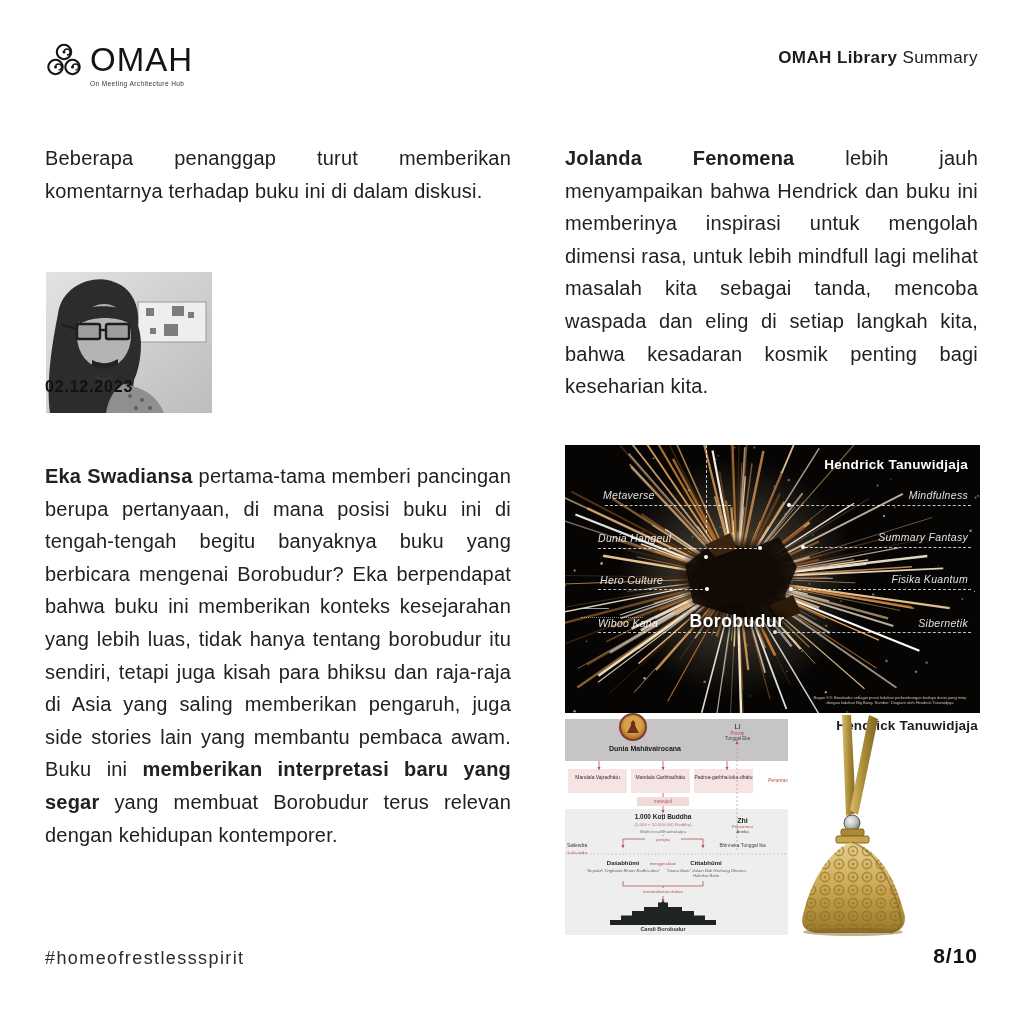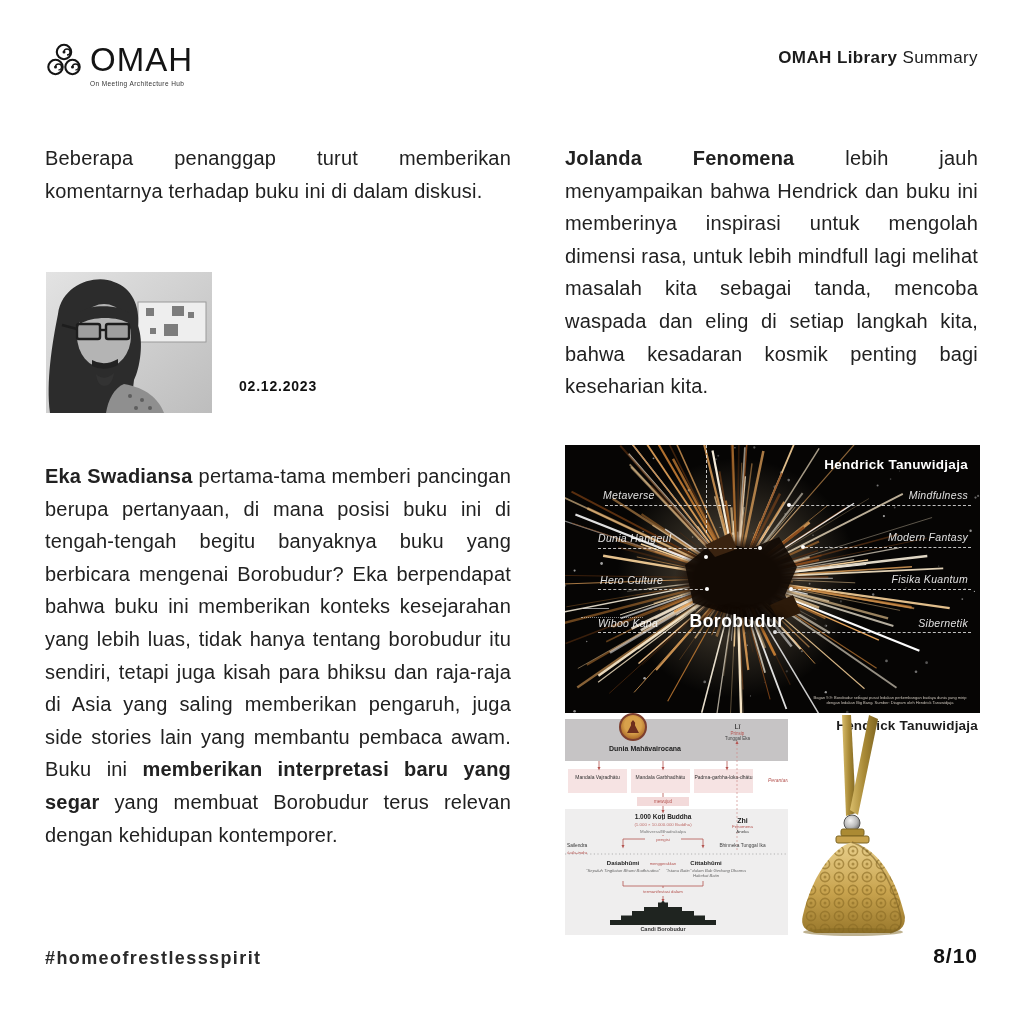--- a/index.html
+++ b/index.html
@@ -10,21 +10,21 @@
   .logo-wrap{position:absolute;left:44px;top:42px;}
   .logo-row{display:flex;align-items:flex-start;}
   .logo-text{font-size:33px;font-weight:normal;letter-spacing:1px;color:#141414;line-height:36px;margin-left:6px;}
   .logo-tag{font-size:6.5px;color:#333;letter-spacing:.4px;margin:-2px 0 0 46px;}
   .doc-title{position:absolute;right:46px;top:48px;font-size:17px;color:#1c1c1c;letter-spacing:.4px;}
   .doc-title b{letter-spacing:.4px;text-align:right;}
   .body-text{font-size:20px;line-height:32.6px;letter-spacing:.2px;color:#212121;text-align:justify;}
   .p1{position:absolute;left:45px;top:122px;width:466px;}
   .p2{position:absolute;left:45px;top:440px;width:466px;}
   .rp{position:absolute;left:565px;top:122px;width:413px;}
-  .date{position:absolute;left:45px;top:378px;width:466px;text-align:center;font-size:14px;font-weight:bold;letter-spacing:.8px;color:#111;}
+  .date{position:absolute;left:45px;top:378px;width:466px;text-align:left;font-size:16px;font-weight:bold;letter-spacing:.8px;color:#111;}
 
   .photo{position:absolute;left:46px;top:272px;width:166px;height:141px;overflow:hidden;}
 
   
   .burst{position:absolute;left:565px;top:445px;width:415px;height:268px;background:#060504;overflow:hidden;}
   .burst-label{position:absolute;font-style:italic;font-size:10.5px;color:rgba(255,255,255,.88);letter-spacing:.3px;white-space:nowrap;}
   .dash-h{position:absolute;border-top:1px dashed rgba(255,255,255,.75);height:0;}
   .dash-v{position:absolute;border-left:1px dashed rgba(255,255,255,.75);width:0;}
   .dot{position:absolute;width:4px;height:4px;border-radius:50%;background:#fff;}
   .burst-center{position:absolute;left:92px;top:166px;width:160px;text-align:center;font-weight:bold;font-size:17.5px;color:#fff;letter-spacing:.5px;text-shadow:0 0 6px #000,0 0 12px #000;}
@@ -65,21 +65,21 @@
   .dg-manifest{left:62px;top:174.5px;width:72px;height:8px;background:#efeeee;font-size:4.3px;line-height:8px;}
   .dg-sil{position:absolute;left:45px;top:188px;width:106px;height:24px;}
   .dg-caption{position:absolute;left:0;top:213px;width:196px;text-align:center;font-size:5.5px;font-weight:bold;color:#333;}
 
   
   .bell-area{position:absolute;left:788px;top:713px;width:192px;height:228px;background:#fff;}
   .bell-credit{position:absolute;right:2px;top:5px;font-weight:bold;font-size:13.5px;color:#1c1c1c;letter-spacing:.2px;}
   .bell-svg{position:absolute;left:2px;top:2px;}
 
   
-  .hashtag{position:absolute;left:45px;top:948px;font-size:18px;letter-spacing:1.4px;color:#2a2a2a;font-weight:bold;}
+  .hashtag{position:absolute;left:45px;top:948px;font-size:18px;letter-spacing:1.4px;color:#2a2a2a;}
   .pagenum{position:absolute;right:46px;top:944px;font-size:21px;font-weight:bold;color:#111;letter-spacing:1px;}
 </style>
 </head>
 <body>
 
 <div class="page">
 
   <div class="logo-wrap">
     <div class="logo-row">
       <span>
@@ -445,21 +445,21 @@
     <div class="tiny-line-a"></div>
     <div class="tiny-line-b"></div>
 
     <div class="burst-label" style="left:33px;top:172px">Wiboo Kana</div>
     <div class="dash-h" style="left:33px;top:187px;width:118px"></div>
 
     <div class="burst-label" style="right:12px;top:44px">Mindfulness</div>
     <div class="dash-h" style="left:226px;top:60px;width:180px"></div>
     <div class="dot" style="left:222px;top:58px"></div>
 
-    <div class="burst-label" style="right:12px;top:86px">Modern Fantasy</div>
+    <div class="burst-label" style="right:12px;top:86px">Summary Fantasy</div>
     <div class="dash-h" style="left:240px;top:102px;width:166px"></div>
     <div class="dot" style="left:236px;top:100px"></div>
 
     <div class="burst-label" style="right:12px;top:128px">Fisika Kuantum</div>
     <div class="dash-h" style="left:228px;top:144px;width:178px"></div>
     <div class="dot" style="left:224px;top:142px"></div>
 
     <div class="burst-label" style="right:12px;top:172px">Sibernetik</div>
     <div class="dash-h" style="left:212px;top:187px;width:194px"></div>
     <div class="dot" style="left:208px;top:185px"></div>

